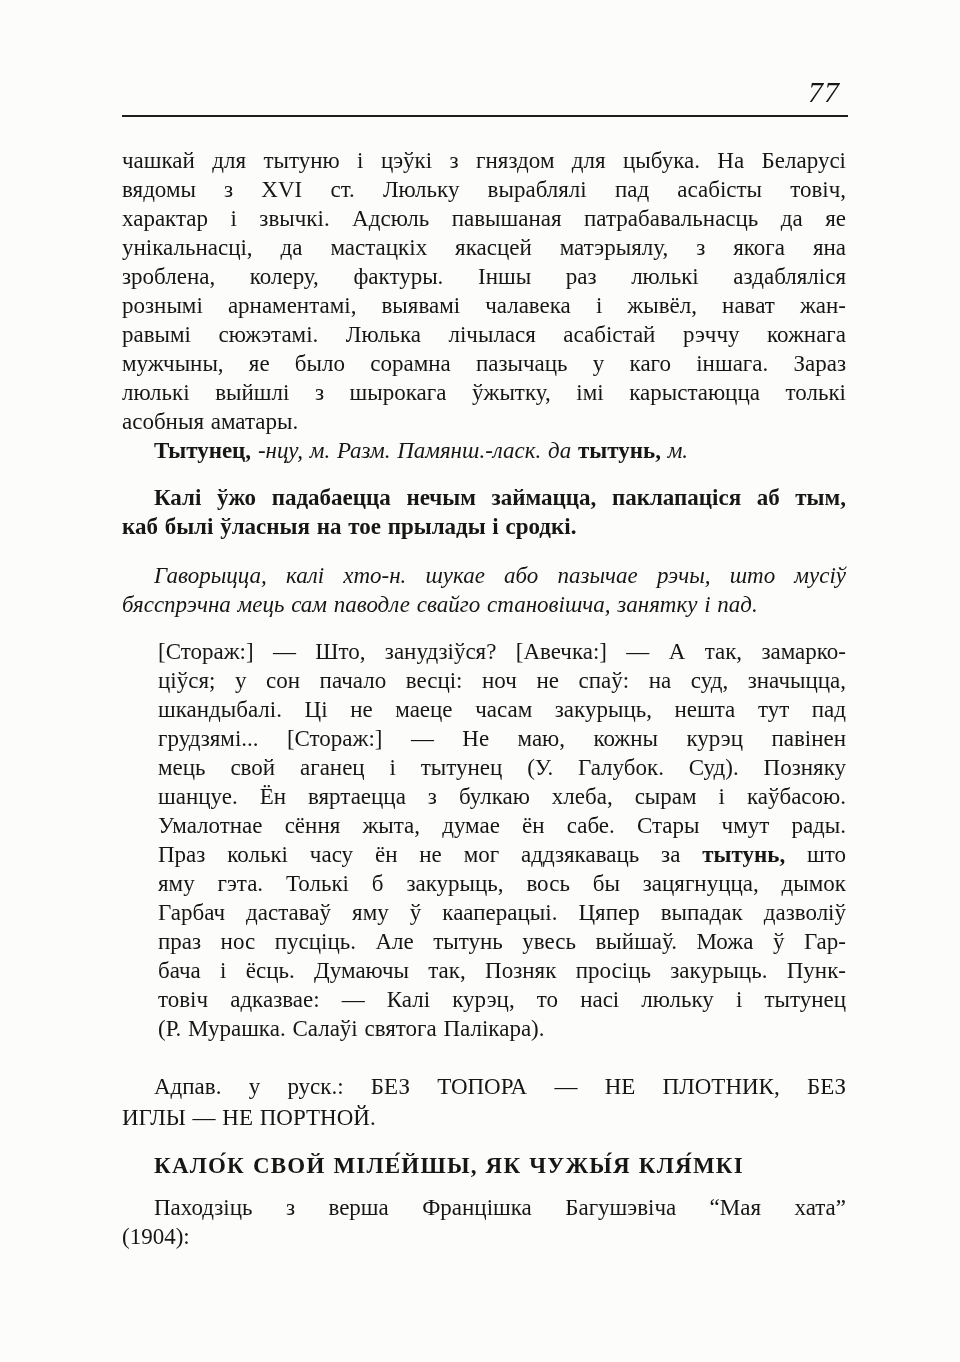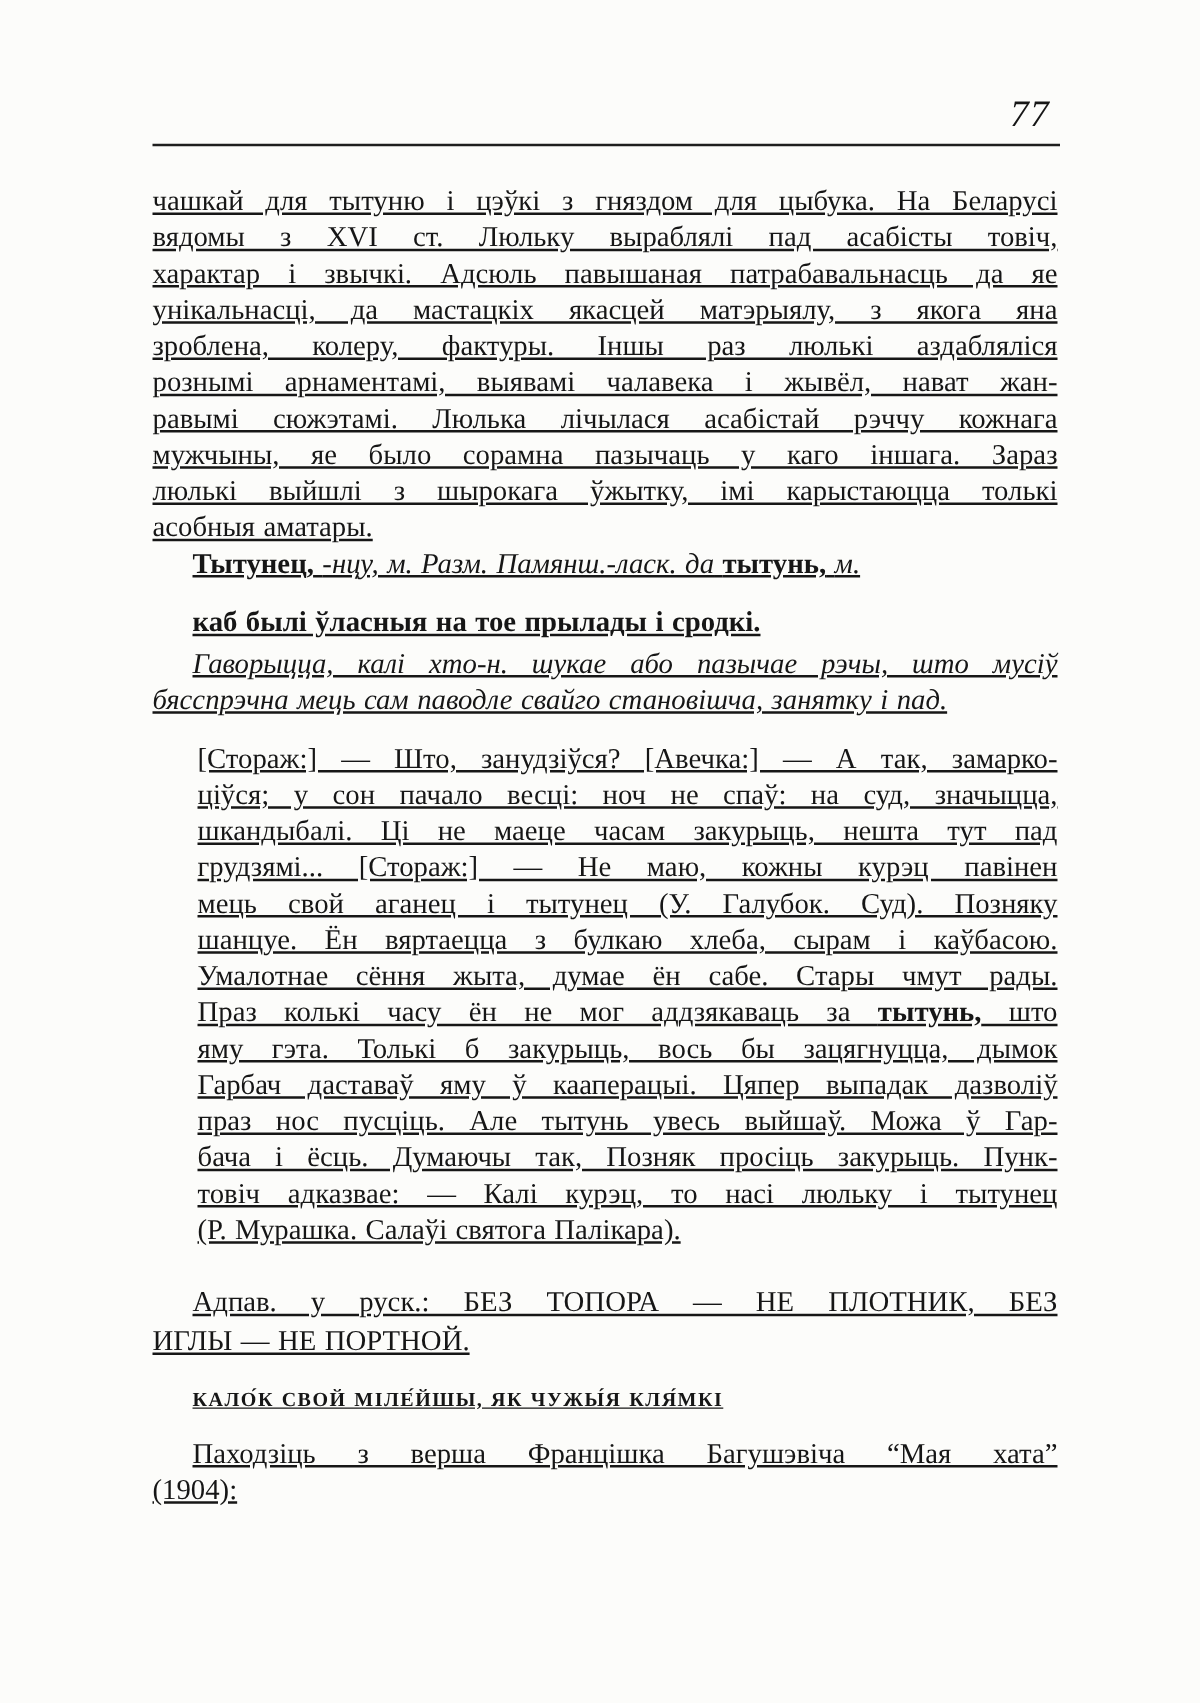--- a/index.html
+++ b/index.html
@@ -44,35 +44,34 @@
     width: 724px;
     font-size: 23px;
     line-height: 29px;
     word-spacing: 1px;
   }
   .para { margin: 0; padding: 0; }
   .line {
     text-align: justify;
     text-align-last: justify;
     min-height: 29px;
-    text-decoration: underline;
   }
   .line.last { text-align-last: left; }
   .indent-first .line:first-child { text-indent: 32px; }
   .s-r { font-style: normal; font-weight: normal; }
   .s-b { font-weight: bold; }
   .s-i { font-style: italic; }
 
   .usage  { margin-top: 18px; }
-  .meaning { margin-top: 4px; }
+  .meaning { margin-top: 20px; }
   .quote  { margin-top: 18px; margin-left: 36px; }
   .russian { margin-top: 28px; line-height: 31px; }
   .heading {
     margin-top: 18px;
-    font-size: 16px;
+    font-size: 23px;
     letter-spacing: 1.2px;
     line-height: 30px;
   }
   .origin { margin-top: 12px; }
 </style>
 </head>
 <body>
 
 <div class="page">
 
@@ -93,20 +92,21 @@
         <div class="line"><span class="s-r">мужчыны, яе было сорамна пазычаць у каго іншага. Зараз</span></div>
         <div class="line"><span class="s-r">люлькі выйшлі з шырокага ўжытку, імі карыстаюцца толькі</span></div>
         <div class="line last"><span class="s-r">асобныя аматары.</span></div>
       </section>
 
     <section class="para entry indent-first">
         <div class="line last"><span class="s-b">Тытунец,</span><span class="s-r"> </span><span class="s-i">-нцу, м. Разм. Памянш.-ласк. да</span><span class="s-r"> </span><span class="s-b">тытунь,</span><span class="s-r"> </span><span class="s-i">м.</span></div>
       </section>
 
     <section class="para usage indent-first">
+        <div class="line"><span class="s-b">Калі ўжо падабаецца нечым займацца, паклапаціся аб тым,</span></div>
         <div class="line last"><span class="s-b">каб былі ўласныя на тое прылады і сродкі.</span></div>
       </section>
 
     <section class="para meaning indent-first">
         <div class="line"><span class="s-i">Гаворыцца, калі хто-н. шукае або пазычае рэчы, што мусіў</span></div>
         <div class="line last"><span class="s-i">бясспрэчна мець сам паводле свайго становішча, занятку і пад.</span></div>
       </section>
 
     <section class="para quote">
         <div class="line"><span class="s-r">[Стораж:] — Што, занудзіўся? [Авечка:] — А так, замарко-</span></div>

